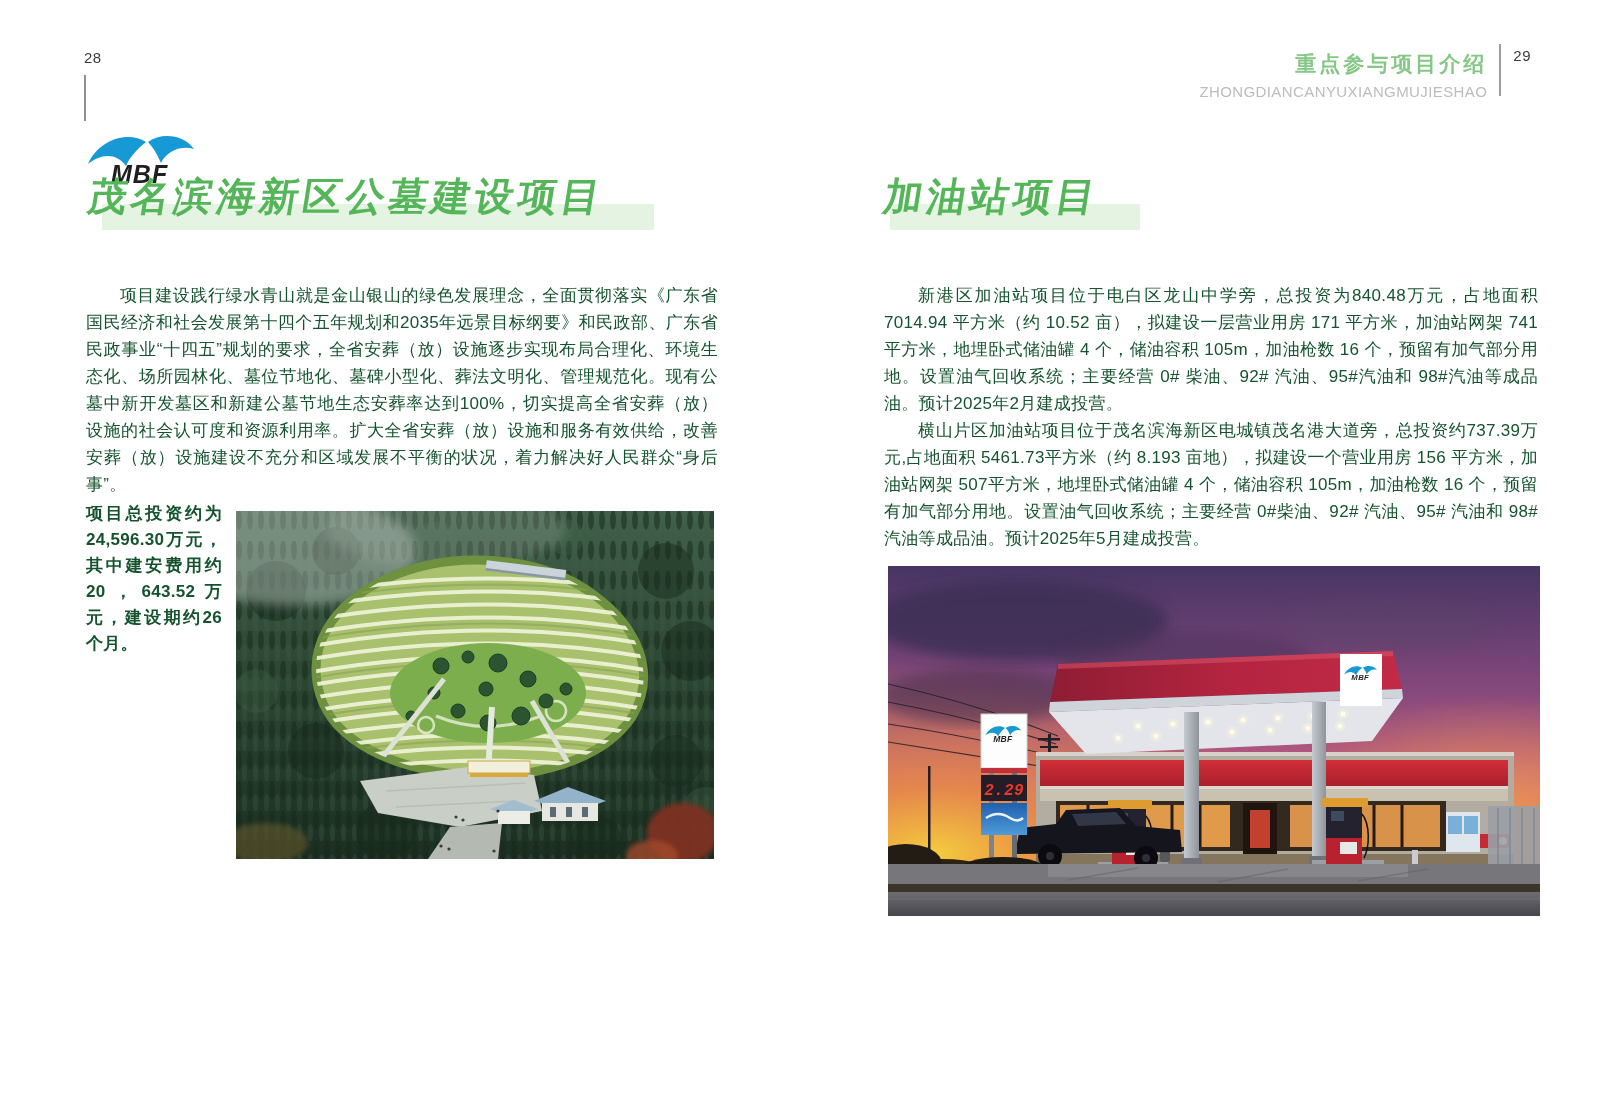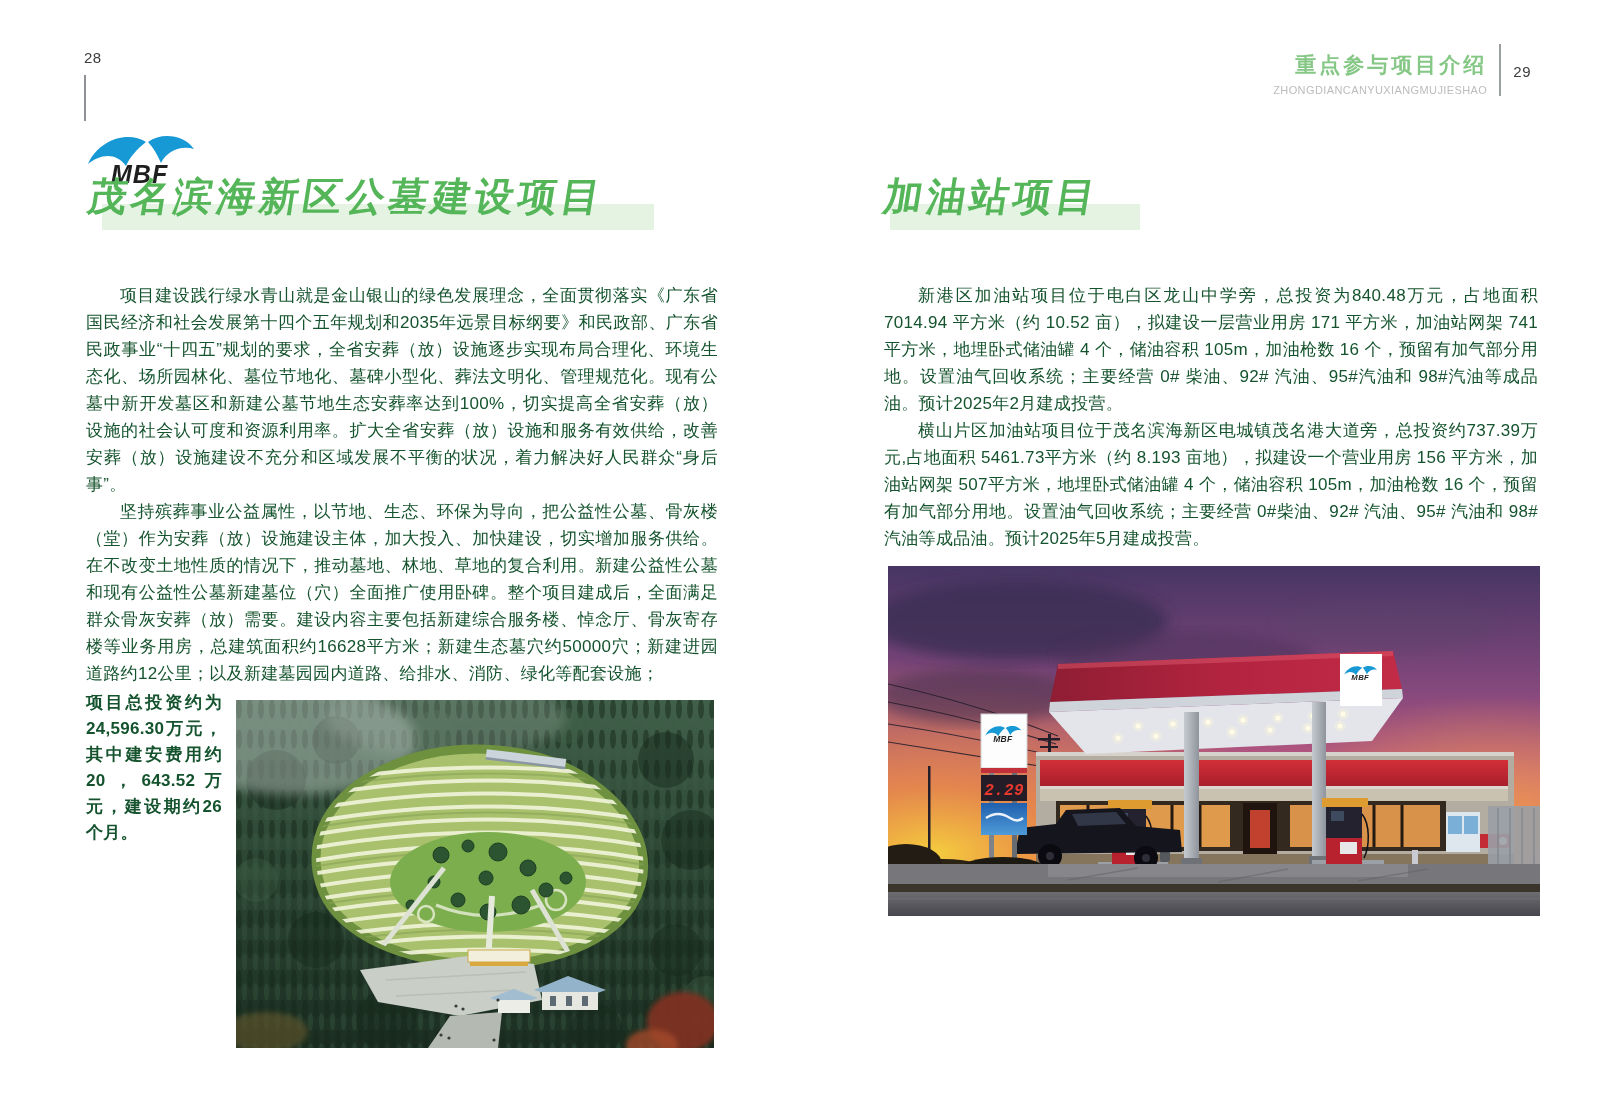--- a/index.html
+++ b/index.html
@@ -4,24 +4,24 @@
 <style>
   html,body{margin:0;padding:0;}
   body{
     width:1611px;height:1101px;position:relative;background:#ffffff;
     font-family:"Liberation Sans", sans-serif;overflow:hidden;
   }
   
   .hdr-left{position:absolute;left:84px;top:46px;display:flex;align-items:flex-start;gap:9px;flex-direction:column;}
   .pagenum{font-size:15px;color:#3c3c3c;padding-top:3px;letter-spacing:.5px;}
   .vline{width:2px;height:46px;background:#8d9196;}
-  .hdr-right{position:absolute;right:80px;top:44px;display:flex;align-items:center;gap:12px;}
+  .hdr-right{position:absolute;right:80px;top:44px;display:flex;align-items:flex-start;gap:12px;}
   .hdr-right-text{text-align:right;padding-top:6px;}
   .hdr-title{font-size:21px;color:#85c785;font-weight:bold;letter-spacing:3px;}
-  .hdr-sub{font-size:11px;color:#bcbcbc;letter-spacing:.4px;margin-top:5px;}
+  .hdr-sub{font-size:15px;color:#bcbcbc;letter-spacing:.4px;margin-top:5px;}
   .vline2{width:2px;height:52px;background:#9aa09b;}
   
   .title-block{position:absolute;top:170px;height:70px;}
   .title-block .hl{position:absolute;background:#e4f3e2;height:26px;top:34px;z-index:0;}
   .title-text{position:relative;z-index:1;display:inline-block;transform:skewX(-9deg);
     font-weight:bold;font-size:39px;color:#55b659;letter-spacing:4px;white-space:nowrap;}
   #title-left{left:88px;}
   #title-left .hl{left:14px;width:552px;}
   #title-right{left:884px;}
   #title-right .hl{left:6px;width:250px;}
@@ -66,21 +66,20 @@
   <span class="title-text">茂名滨海新区公墓建设项目</span>
 </div>
 
 <div class="title-block" id="title-right">
   <span class="hl"></span>
   <span class="title-text">加油站项目</span>
 </div>
 
 <div class="text-col" id="left-text">
   <p>项目建设践行绿水青山就是金山银山的绿色发展理念，全面贯彻落实《广东省国民经济和社会发展第十四个五年规划和2035年远景目标纲要》和民政部、广东省民政事业“十四五”规划的要求，全省安葬（放）设施逐步实现布局合理化、环境生态化、场所园林化、墓位节地化、墓碑小型化、葬法文明化、管理规范化。现有公墓中新开发墓区和新建公墓节地生态安葬率达到100%，切实提高全省安葬（放）设施的社会认可度和资源利用率。扩大全省安葬（放）设施和服务有效供给，改善安葬（放）设施建设不充分和区域发展不平衡的状况，着力解决好人民群众“身后事”。</p>
-  <p>坚持殡葬事业公益属性，以节地、生态、环保为导向，把公益性公墓、骨灰楼（堂）作为安葬（放）设施建设主体，加大投入、加快建设，切实增加服务供给。在不改变土地性质的情况下，推动墓地、林地、草地的复合利用。新建公益性公墓和现有公益性公墓新建墓位（穴）全面推广使用卧碑。整个项目建成后，全面满足群众骨灰安葬（放）需要。建设内容主要包括新建综合服务楼、悼念厅、骨灰寄存楼等业务用房，总建筑面积约16628平方米；新建生态墓穴约50000穴；新建进园道路约12公里；以及新建墓园园内道路、给排水、消防、绿化等配套设施；</p>
   <div class="wrap-row">
     <div class="wrap-tail">项目总投资约为24,596.30万元，其中建安费用约20，643.52万元，建设期约26个月。</div>
     <div class="cemetery-wrap">
 
       <svg width="478" height="348" viewBox="0 0 478 348" aria-hidden="true">
         <defs>
           <linearGradient id="forest" x1="0" y1="0" x2="0" y2="1">
             <stop offset="0" stop-color="#41604a"></stop>
               <stop offset="0.45" stop-color="#2c4734"></stop>
               <stop offset="1" stop-color="#1c2f22"></stop>

